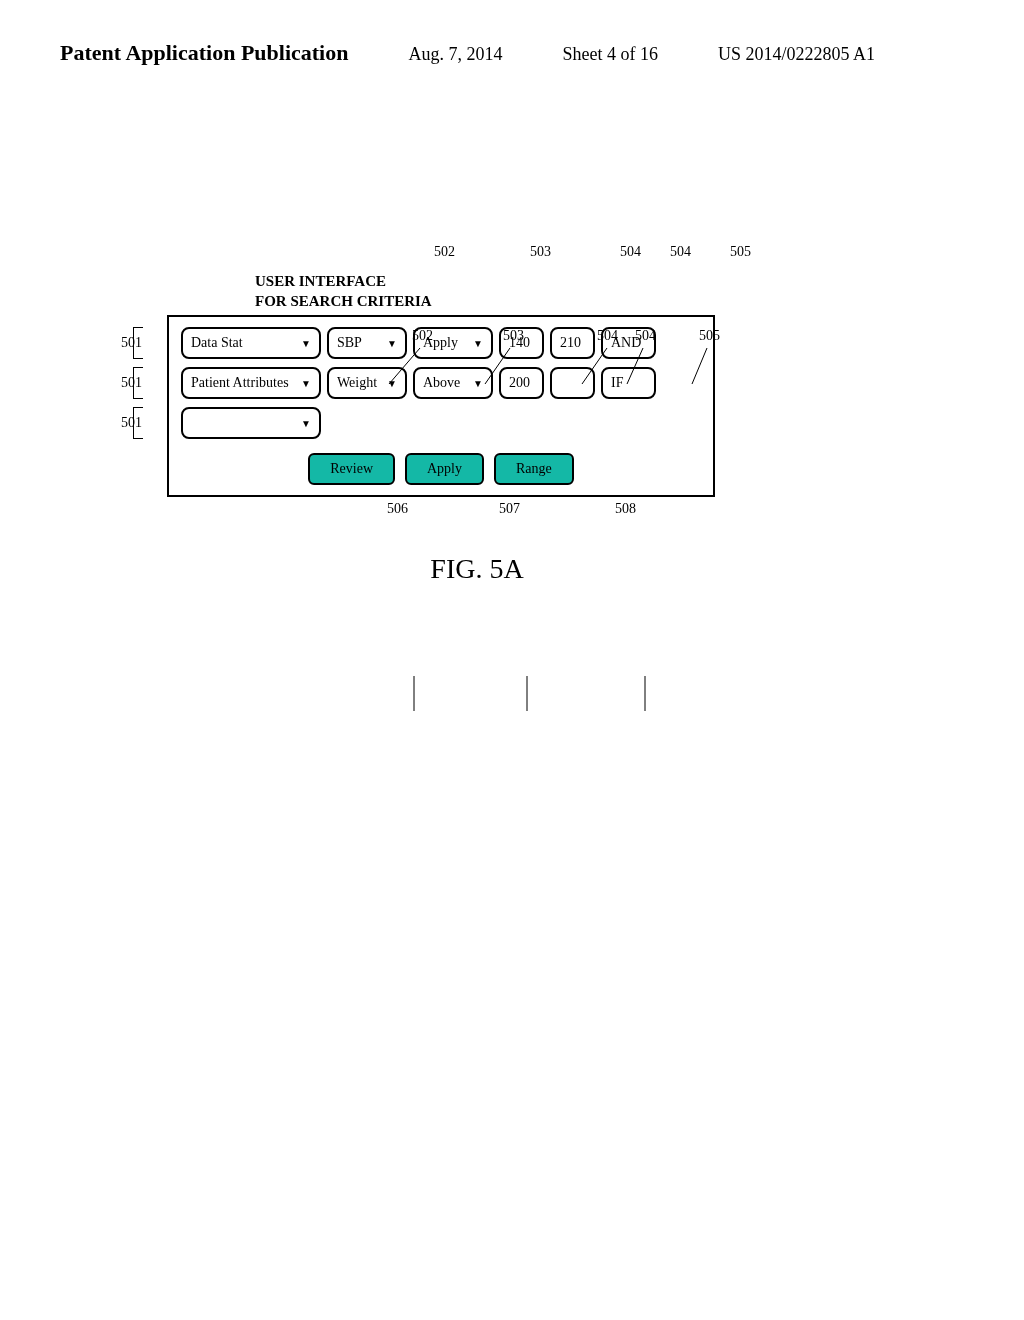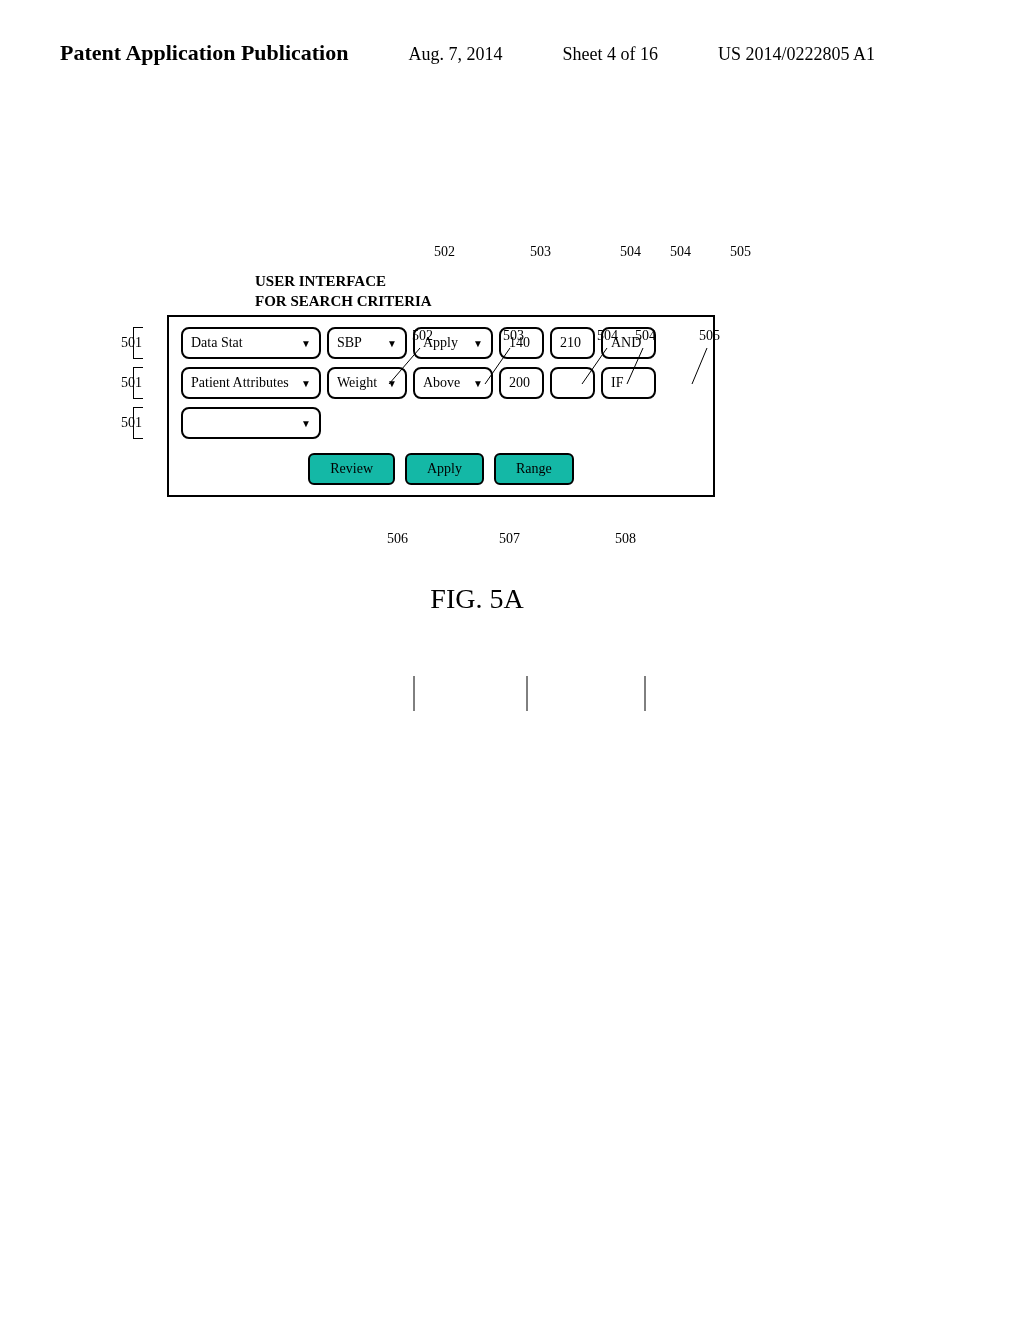--- a/index.html
+++ b/index.html
@@ -224,21 +224,21 @@
           </div>
         </div>
 
         <div class="button-row">
           <button class="btn">Review</button>
           <button class="btn">Apply</button>
           <button class="btn">Range</button>
         </div>
       </div>
 
-      <div style="position:relative; width:620px; height:40px; margin-left:0;margin-top:30px;">
+      <div style="position:relative; width:620px; height:40px; margin-left:0;">
 
         <div style="position:absolute; left:220px; top:4px; font-size:14px;">506</div>
 
         <div style="position:absolute; left:332px; top:4px; font-size:14px;">507</div>
 
         <div style="position:absolute; left:448px; top:4px; font-size:14px;">508</div>
       </div>
 
       <div class="fig-caption" style="width:620px; text-align:center; margin-top:16px;">FIG. 5A</div>
     </div>

